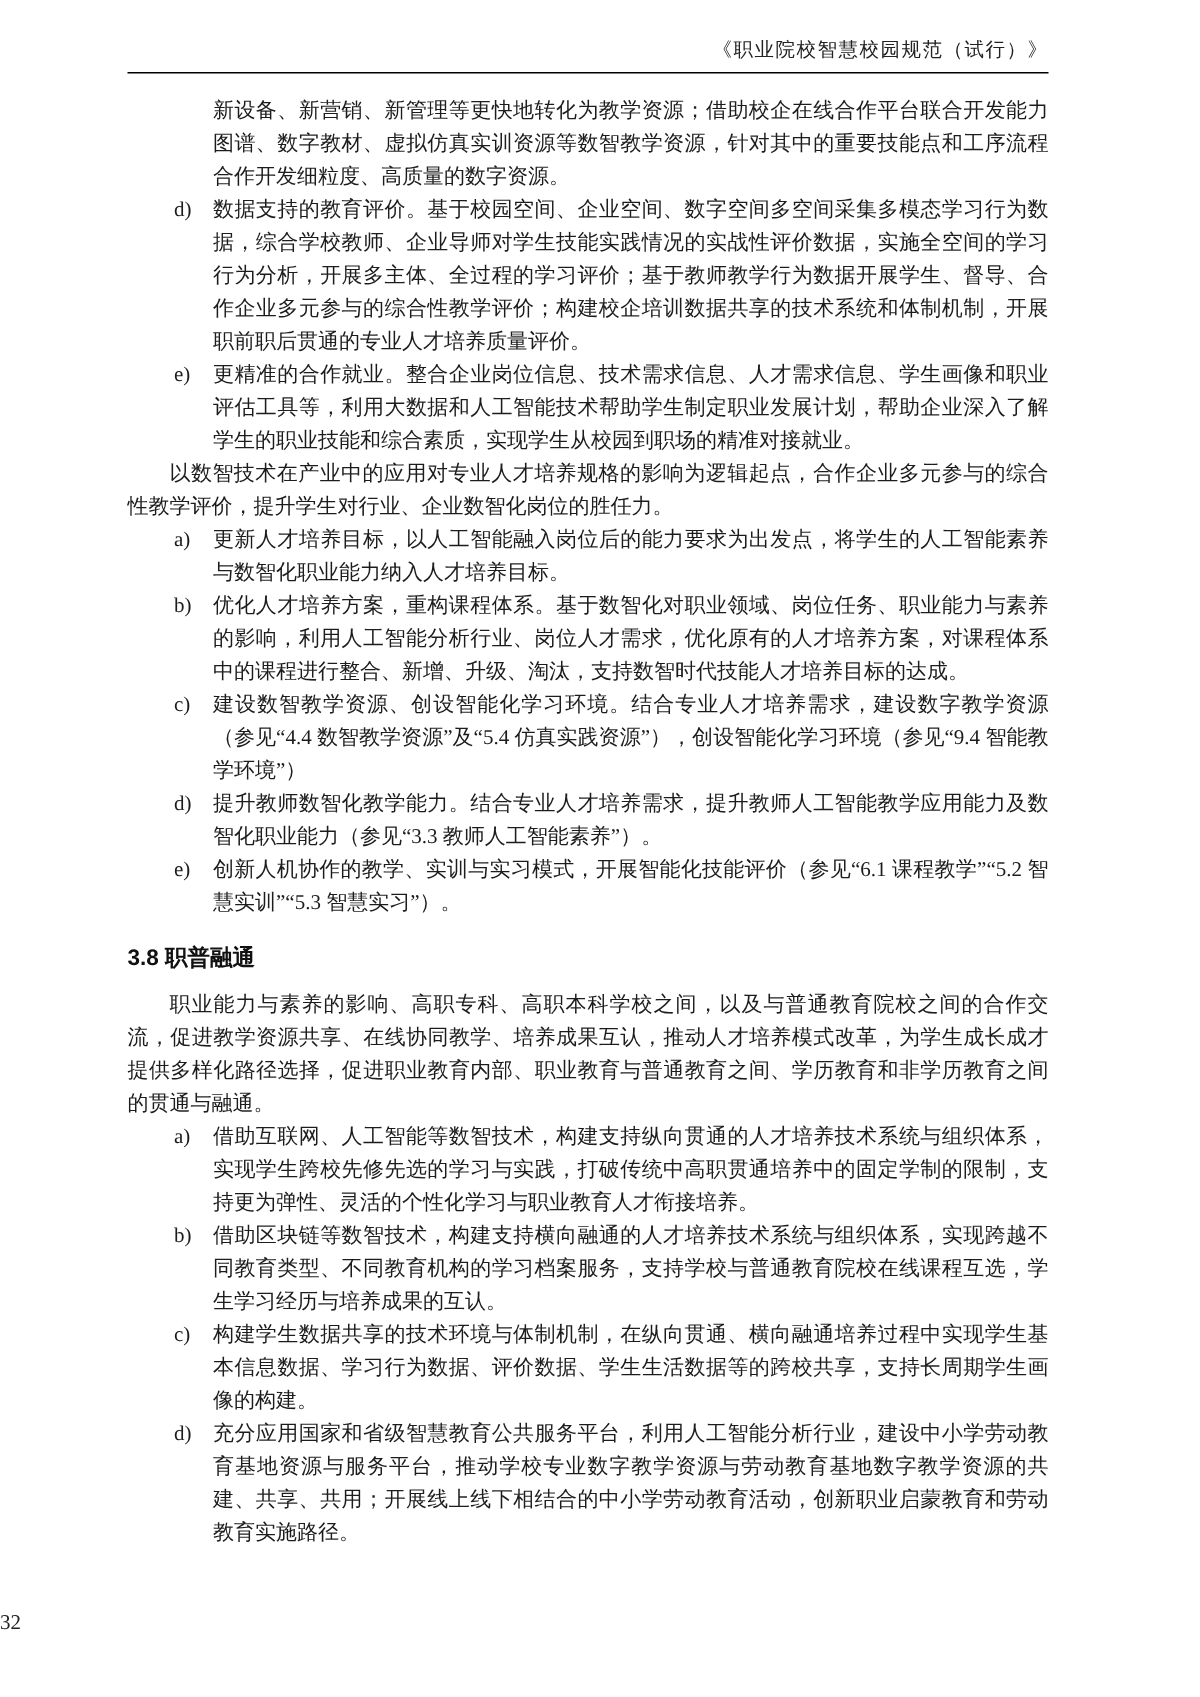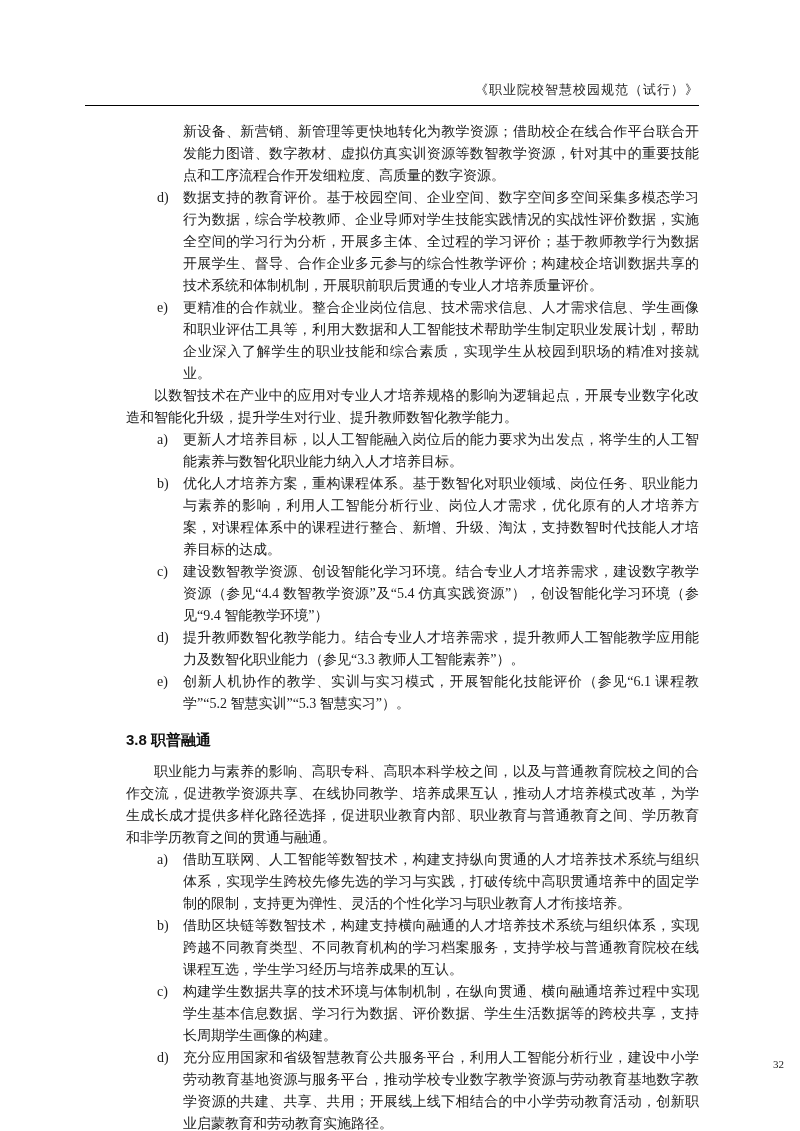--- a/index.html
+++ b/index.html
@@ -5,62 +5,61 @@
   * { margin: 0; padding: 0; box-sizing: border-box; }
   html, body { background: #ffffff; }
   body {
     width: 800px; height: 1131px;
     font-family: "Liberation Serif", "DejaVu Serif", serif;
     color: #1c1c1c;
   }
   .page {
     position: relative;
     width: 784px; height: 1131px;
-    padding: 81px 85px 0 85px;
+    padding: 24px 85px 0 85px;
     background: #ffffff;
     overflow: hidden;
   }
   .running-head {
     text-align: right;
     font-size: 13px;
     letter-spacing: 1px;
     padding-bottom: 6px;
     color: #222;
   }
   .header-rule {
     width: 100%;
     height: 0;
     border-bottom: 1.5px solid #000;
     margin-bottom: 15px;
   }
   .body-text {
     font-size: 14px;
     line-height: 22px;
     text-align: justify;
-    margin-left: 41px;
   }
   .cont-para { padding-left: 57px; }
   .list { }
   .li { position: relative; padding-left: 57px; }
   .li .li-label { position: absolute; left: 31px; top: 0; }
   .section-heading {
     font-family: "Liberation Sans", "DejaVu Sans", sans-serif;
     font-weight: bold;
     font-size: 15px;
     line-height: 20px;
     margin: 15px 0 11px 0;
     color: #111;
   }
   .intro { text-indent: 2em; }
   .page-footer {
     position: absolute;
-    left: 0; bottom: 61px;
+    left: 0; bottom: 40px;
     width: 100%;
-    text-align: right;
-    font-size: 11px;
+    text-align: left;
+    font-size: 14px;
     color: #222;
   }
 </style>
 </head>
 <body>
 
 <div class="page">
 
   <header>
     <div class="running-head">《职业院校智慧校园规范（试行）》</div>
@@ -76,21 +75,21 @@
         <span class="li-label">d)</span>
         <span>数据支持的教育评价。基于校园空间、企业空间、数字空间多空间采集多模态学习行为数据，综合学校教师、企业导师对学生技能实践情况的实战性评价数据，实施全空间的学习行为分析，开展多主体、全过程的学习评价；基于教师教学行为数据开展学生、督导、合作企业多元参与的综合性教学评价；构建校企培训数据共享的技术系统和体制机制，开展职前职后贯通的专业人才培养质量评价。</span>
       </div>
       <div class="li">
         <span class="li-label">e)</span>
         <span>更精准的合作就业。整合企业岗位信息、技术需求信息、人才需求信息、学生画像和职业评估工具等，利用大数据和人工智能技术帮助学生制定职业发展计划，帮助企业深入了解学生的职业技能和综合素质，实现学生从校园到职场的精准对接就业。</span>
       </div>
     </div>
 
 
-    <p class="intro">以数智技术在产业中的应用对专业人才培养规格的影响为逻辑起点，开展专业数字化改造和智能化升级，提升学生对行业、提升教师数智化教学能力。</p>
+    <p class="intro">以数智技术在产业中的应用对专业人才培养规格的影响为逻辑起点，合作企业多元参与的综合性教学评价，提升学生对行业、企业数智化岗位的胜任力。</p>
 
     <div class="list">
       <div class="li">
         <span class="li-label">a)</span>
         <span>更新人才培养目标，以人工智能融入岗位后的能力要求为出发点，将学生的人工智能素养与数智化职业能力纳入人才培养目标。</span>
       </div>
       <div class="li">
         <span class="li-label">b)</span>
         <span>优化人才培养方案，重构课程体系。基于数智化对职业领域、岗位任务、职业能力与素养的影响，利用人工智能分析行业、岗位人才需求，优化原有的人才培养方案，对课程体系中的课程进行整合、新增、升级、淘汰，支持数智时代技能人才培养目标的达成。</span>
       </div>

